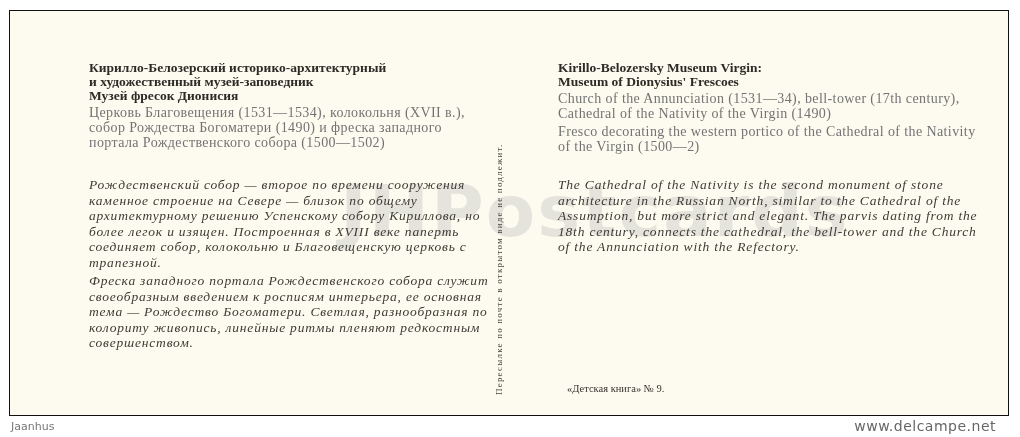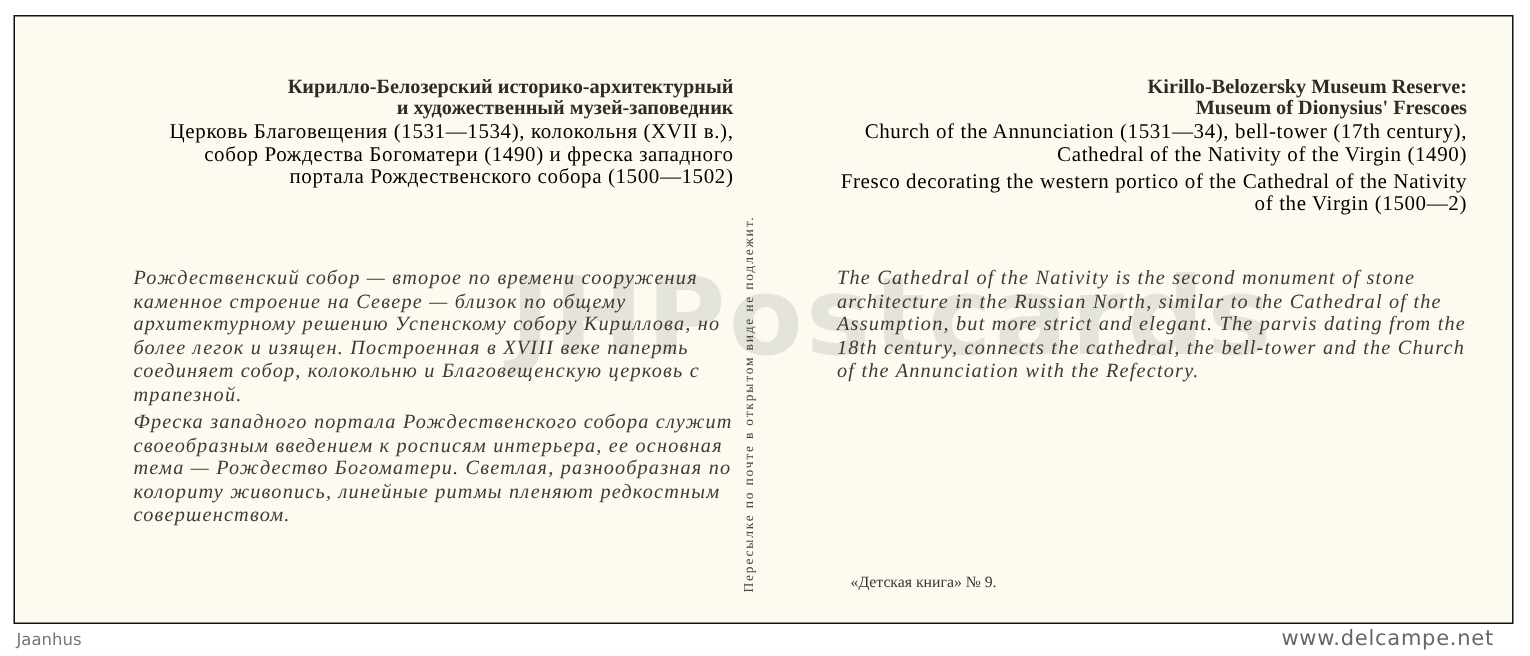--- a/index.html
+++ b/index.html
@@ -23,24 +23,24 @@
       color: rgba(170,170,170,0.28);
       white-space: nowrap; pointer-events: none;
     }
     .col { position: absolute; top: 0; }
     .col-ru { left: 79px; width: 400px; }
     .col-en { left: 548px; width: 420px; }
     .title {
       font-family: "Liberation Serif", serif; font-weight: bold;
       font-size: 13.5px; line-height: 14px; color: #2e2a26; margin: 0;
     }
-    .title-block { position: absolute; top: 40px; text-align: right; }
+    .title-block { position: absolute; top: 50px; }
     .caption {
       font-family: "Liberation Serif", serif;
-      font-size: 14px; line-height: 15px; color: #000000; margin: 2px 0 0 0;
+      font-size: 14px; line-height: 15px; color: #737373; margin: 2px 0 0 0;
       letter-spacing: 0.4px;
     }
     .caption + .caption { margin-top: 3px; }
     .ital {
       font-family: "Liberation Serif", serif; font-style: italic;
       font-size: 13.5px; line-height: 15.5px; color: #3f3a35;
       letter-spacing: 0.8px; margin: 0;
     }
     .ital-block { position: absolute; top: 166px; }
     .ital + .ital { margin-top: 3px; }
@@ -68,31 +68,32 @@
 </head>
 <body>
 
 <div class="card">
   <div class="watermark">JHPostcards</div>
 
   <div class="col col-ru">
     <div class="title-block">
       <p class="title">Кирилло-Белозерский историко-архитектурный</p>
       <p class="title">и художественный музей-заповедник</p>
+      <p class="title">Музей фресок Дионисия</p>
       <p class="caption">Церковь Благовещения (1531—1534), колокольня (XVII в.), собор Рождества Богоматери (1490) и фреска западного портала Рождественского собора (1500—1502)</p>
     </div>
     <div class="ital-block">
       <p class="ital">Рождественский собор — второе по времени сооружения каменное строение на Севере — близок по общему архитектурному решению Успенскому собору Кириллова, но более легок и изящен. Построенная в XVIII веке паперть соединяет собор, колокольню и Благовещенскую церковь с трапезной.</p>
       <p class="ital">Фреска западного портала Рождественского собора служит своеобразным введением к росписям интерьера, ее основная тема — Рождество Богоматери. Светлая, разнообразная по колориту живопись, линейные ритмы пленяют редкостным совершенством.</p>
     </div>
   </div>
 
   <div class="col col-en">
     <div class="title-block">
-      <p class="title">Kirillo-Belozersky Museum Reserve:</p>
+      <p class="title">Kirillo-Belozersky Museum Virgin:</p>
       <p class="title">Museum of Dionysius' Frescoes</p>
       <p class="caption">Church of the Annunciation (1531—34), bell-tower (17th century), Cathedral of the Nativity of the Virgin (1490)</p>
       <p class="caption">Fresco decorating the western portico of the Cathedral of the Nativity of the Virgin (1500—2)</p>
     </div>
     <div class="ital-block">
       <p class="ital">The Cathedral of the Nativity is the second monument of stone architecture in the Russian North, similar to the Cathedral of the Assumption, but more strict and elegant. The parvis dating from the 18th century, connects the cathedral, the bell-tower and the Church of the Annunciation with the Refectory.</p>
     </div>
   </div>
 
   <div class="vertical">Пересылке по почте в открытом виде не подлежит.</div>

